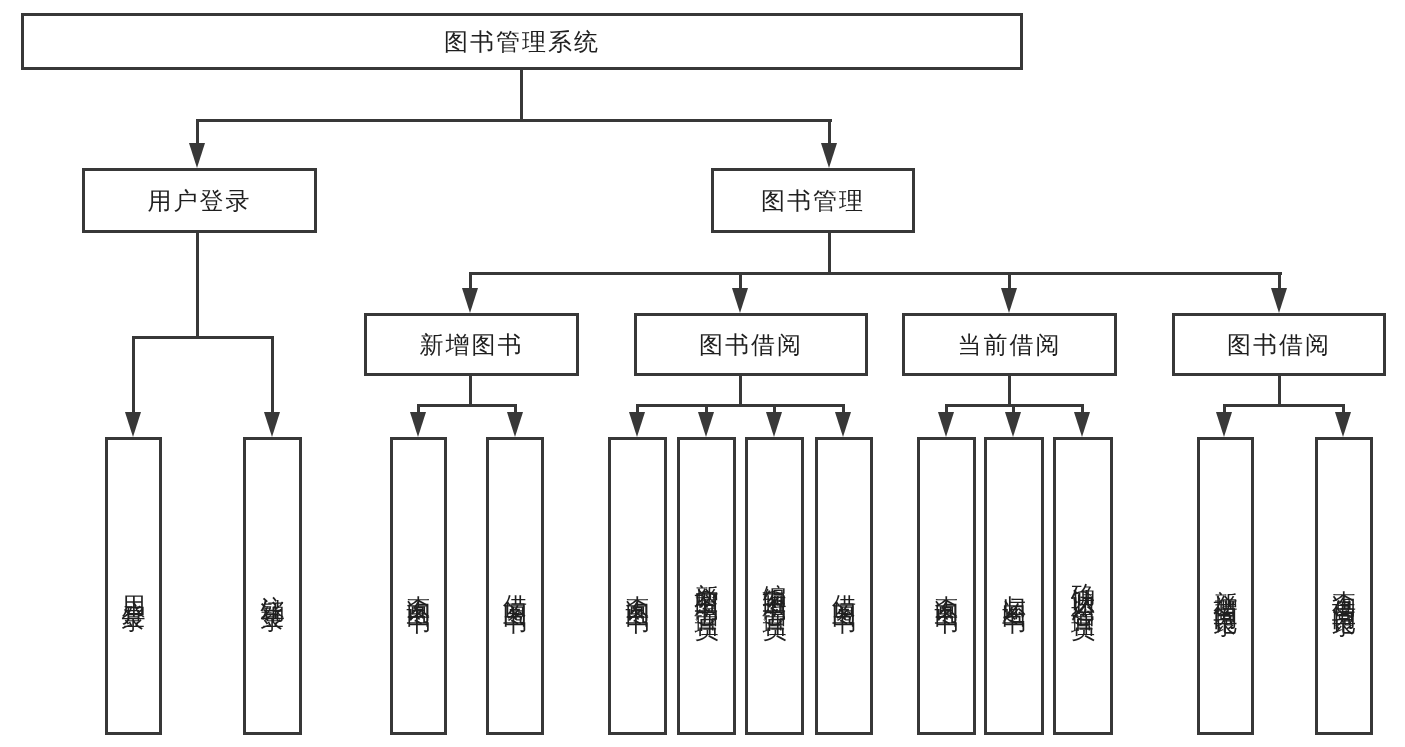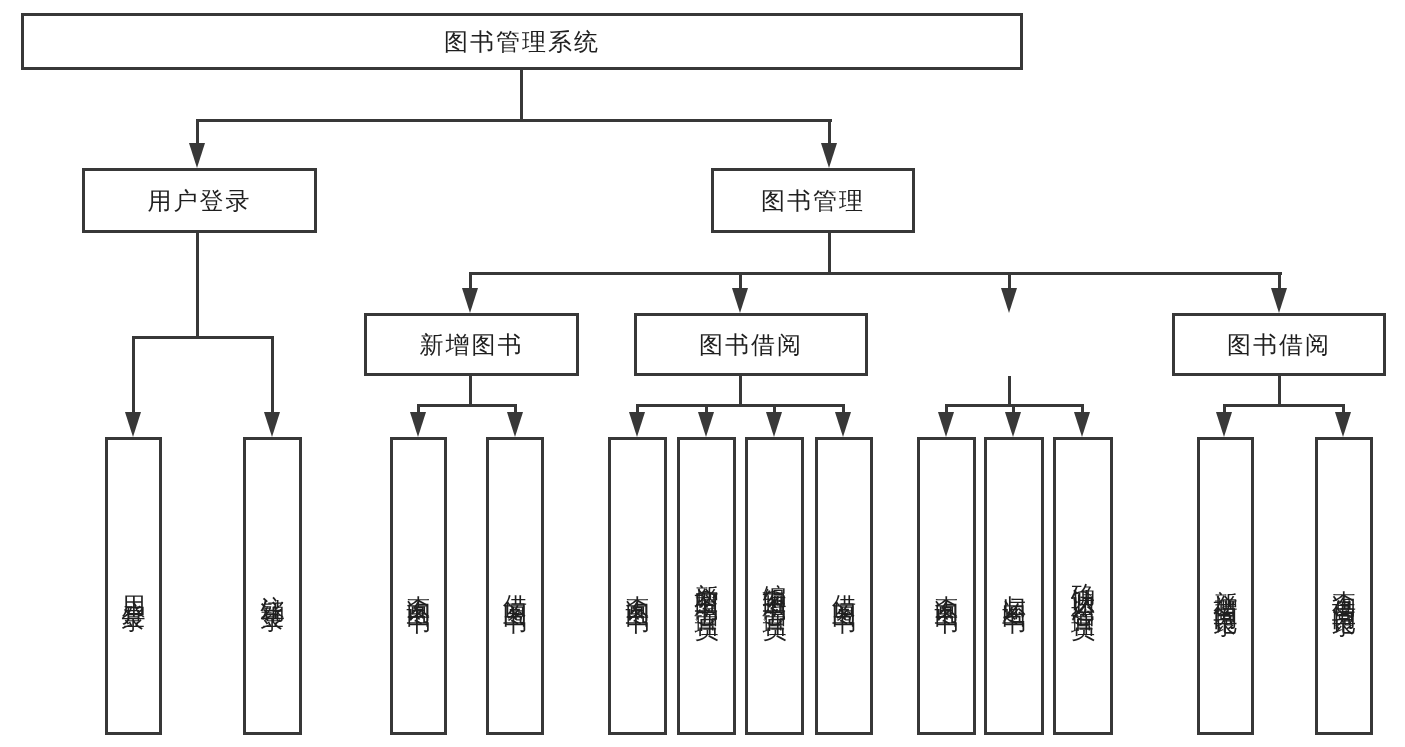--- a/index.html
+++ b/index.html
@@ -126,20 +126,21 @@
   <div class="arrow" style="left:1216px; top:412px;"></div>
   <div class="arrow" style="left:1335px; top:412px;"></div>
 
   <div class="box" style="left:21px; top:13px; width:1002px; height:57px;">图书管理系统</div>
 
   <div class="box" style="left:82px; top:168px; width:235px; height:65px;">用户登录</div>
   <div class="box" style="left:711px; top:168px; width:204px; height:65px;">图书管理</div>
 
   <div class="box" style="left:364px; top:313px; width:215px; height:63px;">新增图书</div>
   <div class="box" style="left:634px; top:313px; width:234px; height:63px;">图书借阅</div>
+  <div class="box" style="left:902px; top:313px; width:215px; height:63px;">当前借阅</div>
   <div class="box" style="left:1172px; top:313px; width:214px; height:63px;">图书借阅</div>
 
   <div class="box vbox" style="left:105px; top:437px; width:57px; height:298px;">用户登录</div>
   <div class="box vbox" style="left:243px; top:437px; width:59px; height:298px;">注销登录</div>
 
   <div class="box vbox" style="left:390px; top:437px; width:57px; height:298px;">查询图书</div>
   <div class="box vbox" style="left:486px; top:437px; width:58px; height:298px;">借阅图书</div>
 
   <div class="box vbox" style="left:608px; top:437px; width:59px; height:298px;">查询图书</div>
   <div class="box vbox" style="left:677px; top:437px; width:59px; height:298px;">新增图书（管理员）</div>

